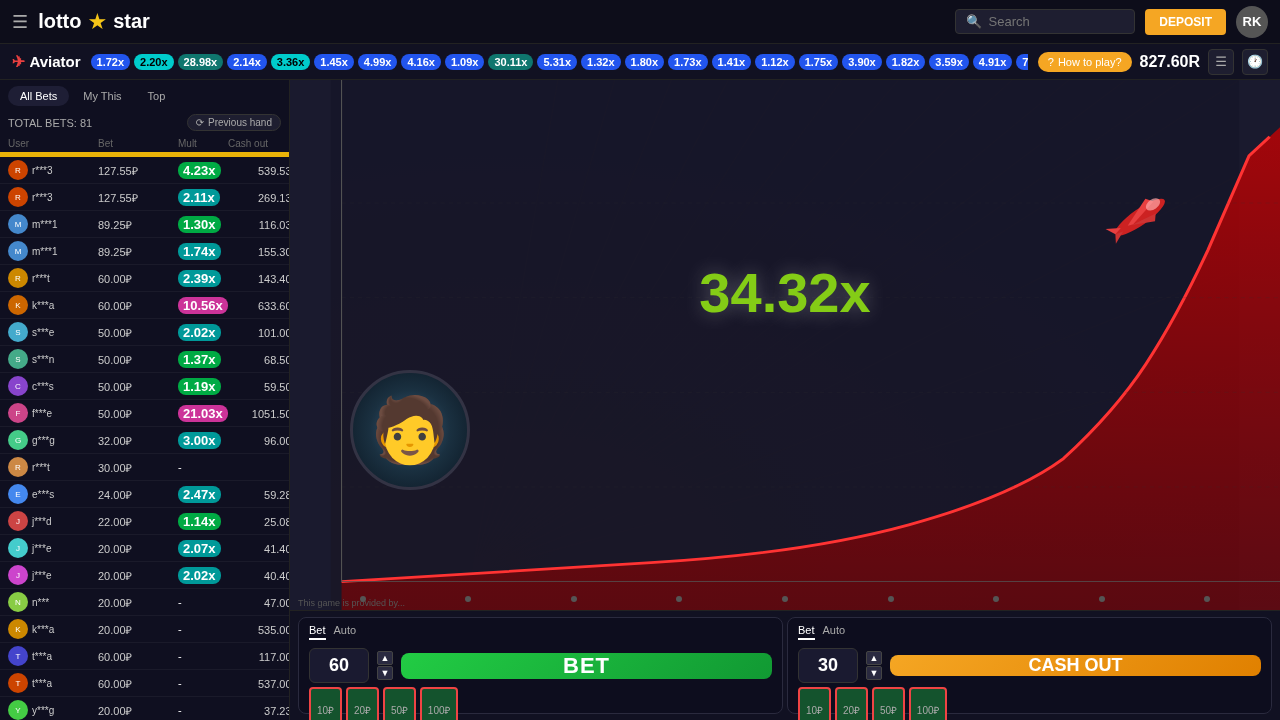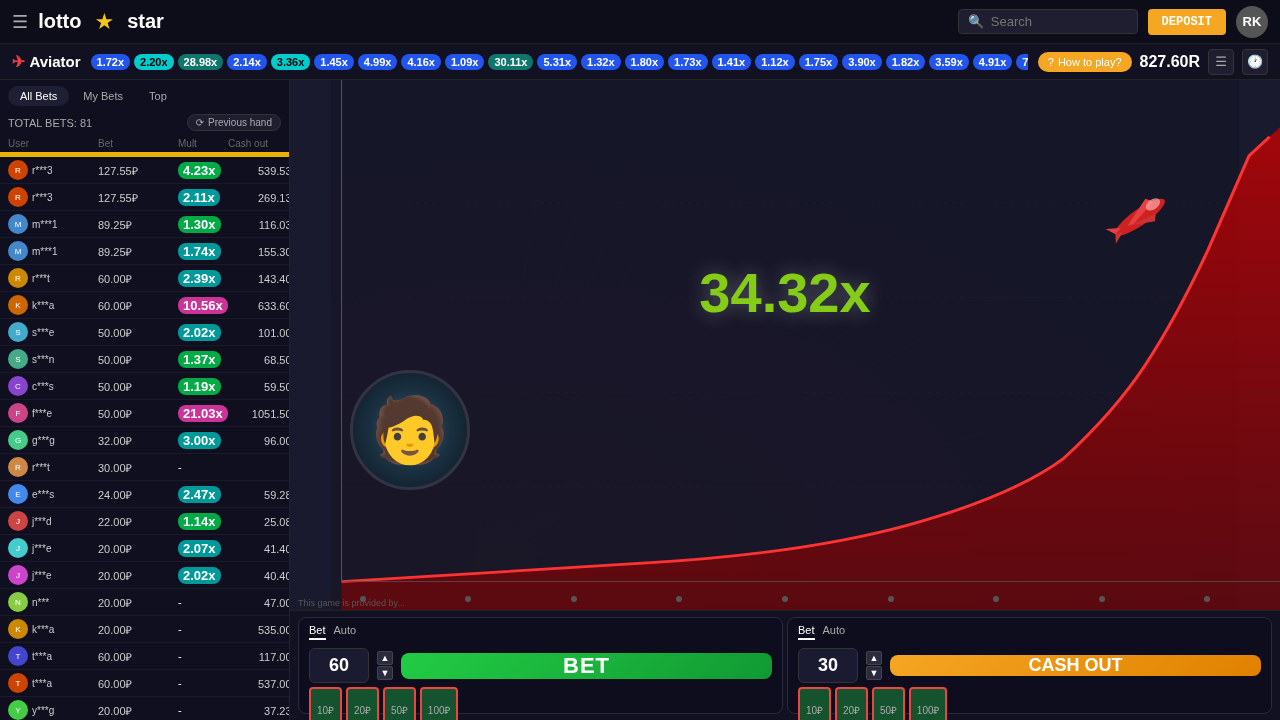--- a/index.html
+++ b/index.html
@@ -20,21 +20,21 @@
       display: flex;
       align-items: center;
       padding: 0 12px;
       gap: 10px;
       border-bottom: 1px solid #222;
     }
     .hamburger-icon { color: #aaa; font-size: 18px; cursor: pointer; }
     .logo {
       display: flex;
       align-items: center;
-      gap: 13px;
+      gap: 6px;
     }
     .logo-text { font-size: 20px; font-weight: bold; color: #fff; }
     .logo-star { color: #f5c518; font-size: 22px; }
     .top-nav-spacer { flex: 1; }
     .search-box {
       display: flex;
       align-items: center;
       background: #1e1e30;
       border: 1px solid #333;
       border-radius: 4px;
@@ -54,21 +54,20 @@
     .deposit-btn {
       background: #f5a623;
       color: #fff;
       border: none;
       border-radius: 4px;
       padding: 6px 14px;
       font-weight: bold;
       font-size: 12px;
       cursor: pointer;
       text-transform: uppercase;
-      font-family: Liberation Mono, monospace;
     }
     .avatar-btn {
       background: #555;
       color: #fff;
       border-radius: 50%;
       width: 32px;
       height: 32px;
       display: flex;
       align-items: center;
       justify-content: center;
@@ -500,21 +499,21 @@
     <div class="icon-btn">☰</div>
     <div class="icon-btn">🕐</div>
   </div>
 </div>
 
 <div class="main-layout">
 
   <div class="left-panel">
     <div class="bets-tabs" id="bets-tabs">
     <span class="bets-tab active">All Bets</span>
-        <span class="bets-tab">My Bets</span>
+        <span class="bets-tab">My This</span>
         <span class="bets-tab">Top</span>
       </div>
     <div class="bets-header">
       <span class="total-bets">TOTAL BETS: 81</span>
       <button class="prev-hand-btn">
         <span>⟳</span>
         <span>Previous hand</span>
       </button>
     </div>
     <div class="bets-table-header" id="table-header">

